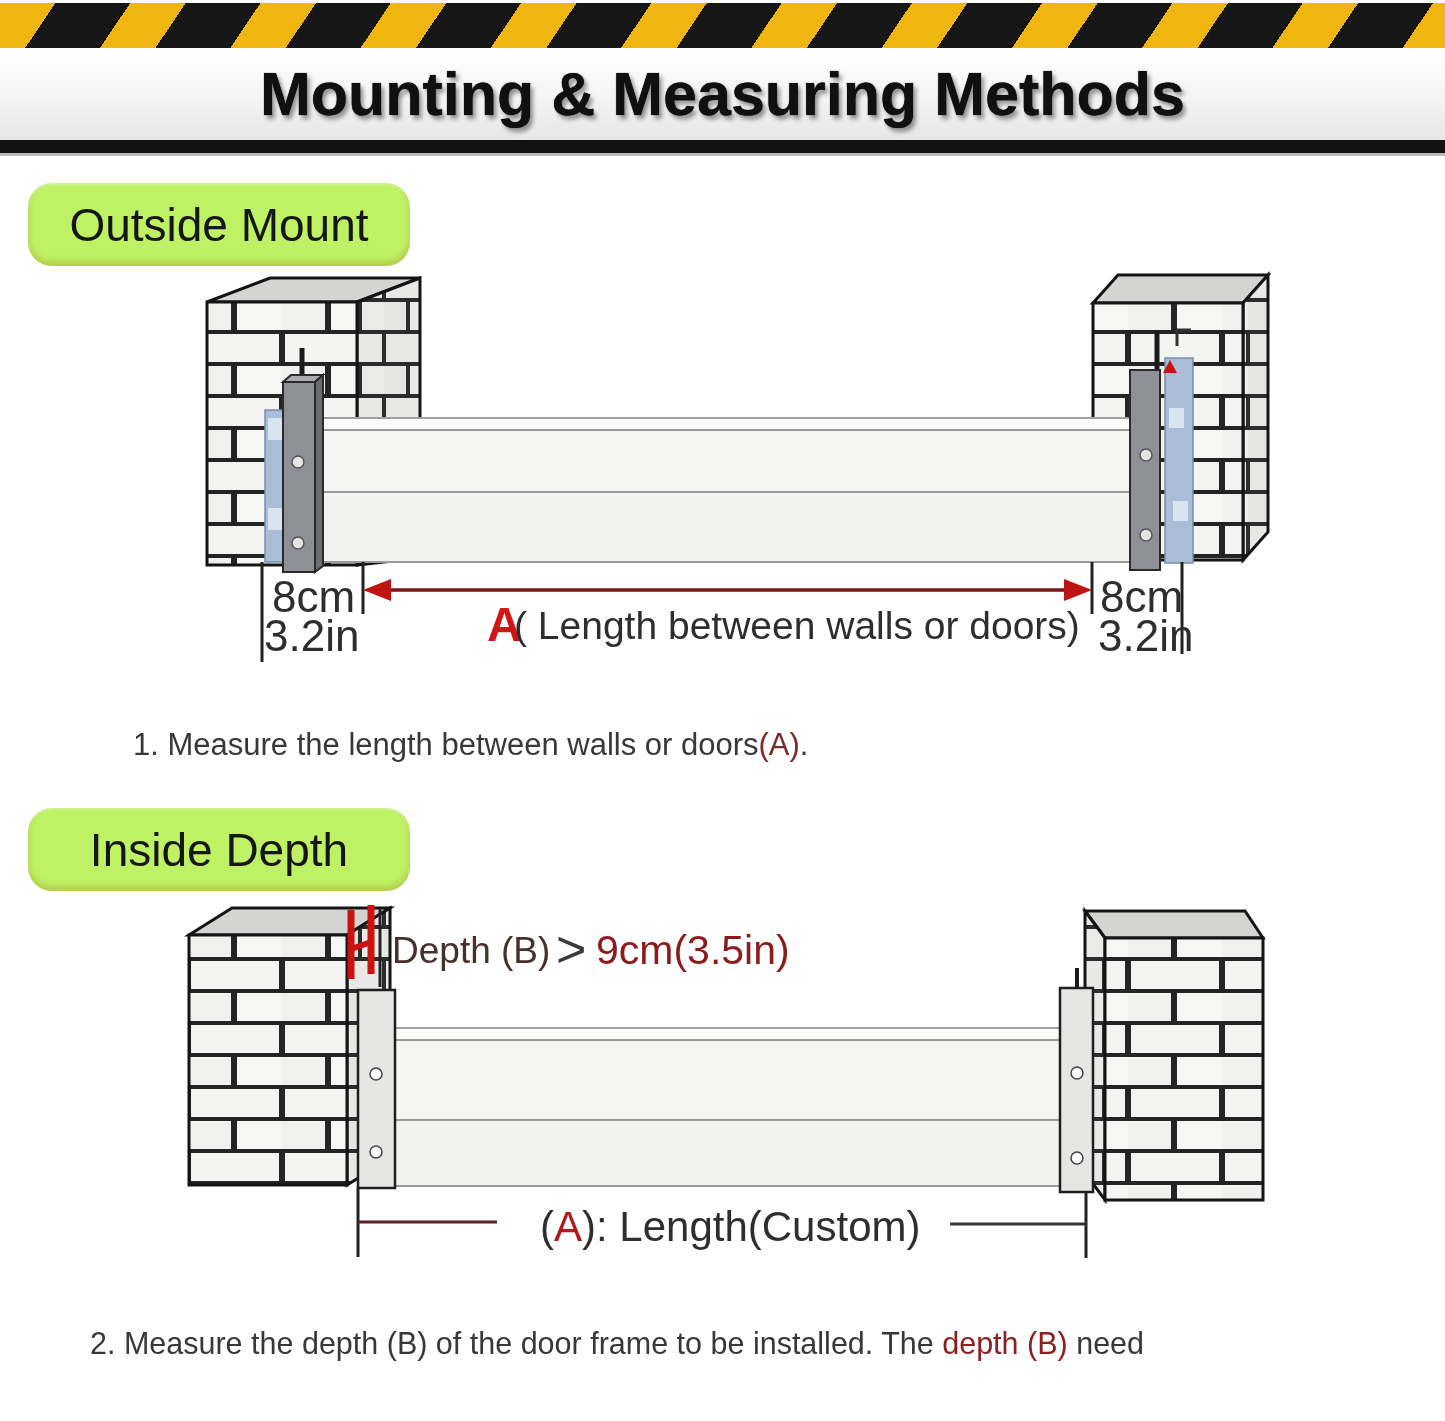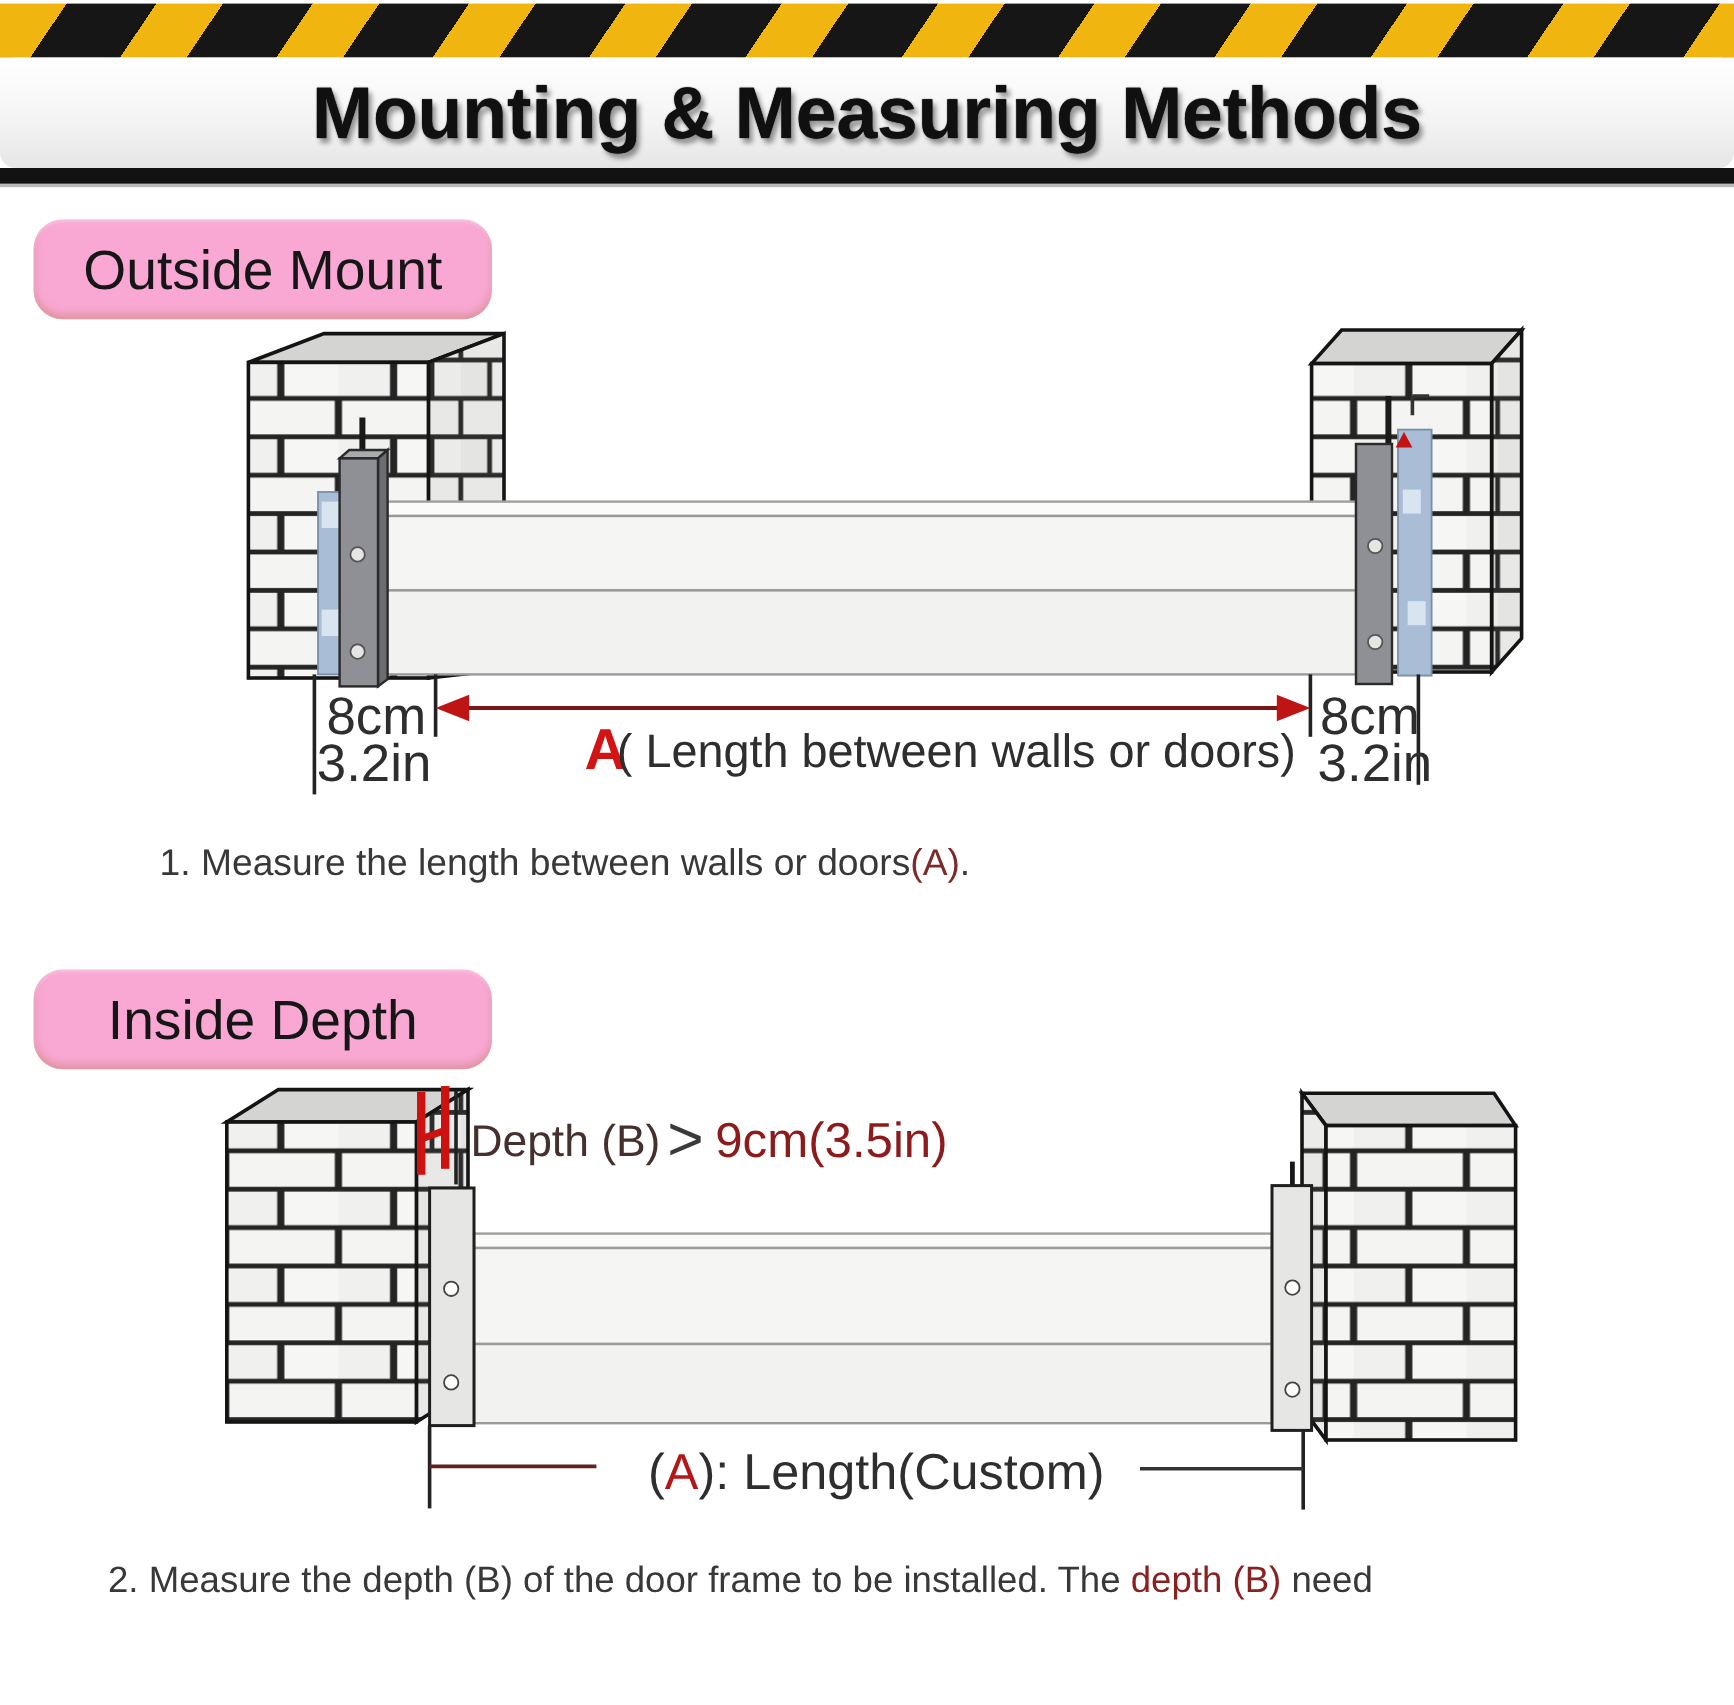--- a/index.html
+++ b/index.html
@@ -9,43 +9,43 @@
   }
   
   .caution-band{position:absolute;left:0;top:0;width:1445px;height:52px;background:#fff;}
   .caution-stripes{
     position:absolute;left:0;top:3px;width:1445px;height:45px;
     background:repeating-linear-gradient(124deg,#f0b60f 0 46px,#161616 46px 108px);
   }
   .title-band{
     position:absolute;left:0;top:48px;width:1445px;height:92px;
     background:linear-gradient(180deg,#ffffff 0%,#f4f4f4 55%,#e6e6e6 100%);
-    display:flex;align-items:center;justify-content:center;border-radius:13px;
+    display:flex;align-items:center;justify-content:center;
   }
   .page-title{
     font-size:61px;font-weight:700;color:#101010;letter-spacing:0px;
     text-shadow:0 0 1px #000, 3px 4px 4px rgba(0,0,0,0.40);
   }
   .title-bar{position:absolute;left:0;top:140px;width:1445px;height:13px;background:#121212;
     box-shadow:0 3px 0 #b9b9b9;}
   
   .mount-label{
-    position:absolute;left:28px;width:382px;height:83px;background:#f9a8d4;
+    position:absolute;left:28px;width:382px;height:83px;background:#bef264;
     border-radius:24px;display:flex;align-items:center;justify-content:center;
     font-size:46px;color:#161616;
     box-shadow:inset 0 -4px 7px rgba(150,95,0,.28), inset 0 2px 3px rgba(255,255,255,.35);
   }
   .label-outside{top:183px;}
   .label-inside{top:808px;}
   
   .diagram{position:absolute;left:0;}
   .svg-outside{top:268px;}
   .svg-inside{top:895px;}
   
-  .instructions{position:absolute;color:#383838;font-size:31px;line-height:44px;}
+  .instructions{position:absolute;color:#383838;font-size:31px;line-height:44px;margin-top:26px;}
   .instructions p{margin:0;}
   .outside-instructions{left:133px;top:697px;width:1200px;}
   .inside-instructions{left:63px;top:1284px;width:1366px;font-size:30.5px;line-height:43px;}
   .inside-instructions .step-1{margin-left:33px;}
   .inside-instructions .step-2{margin-top:12px;text-indent:27px;}
   .red-dim{color:#992121;}
   .red-soft{color:#7c2a2a;}
   .red-deep{color:#8b2020;}
   svg text{font-family:"Liberation Sans",sans-serif;}
 </style>

